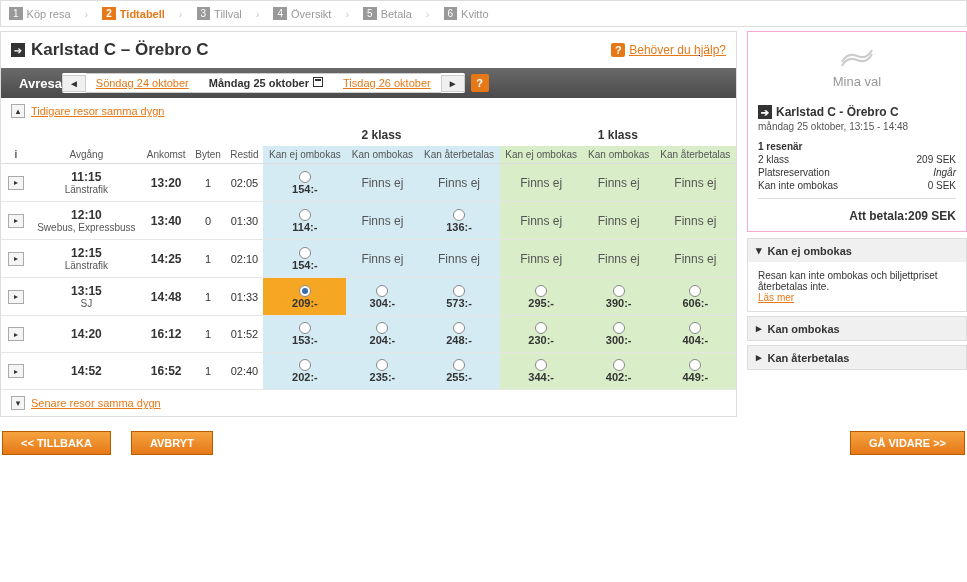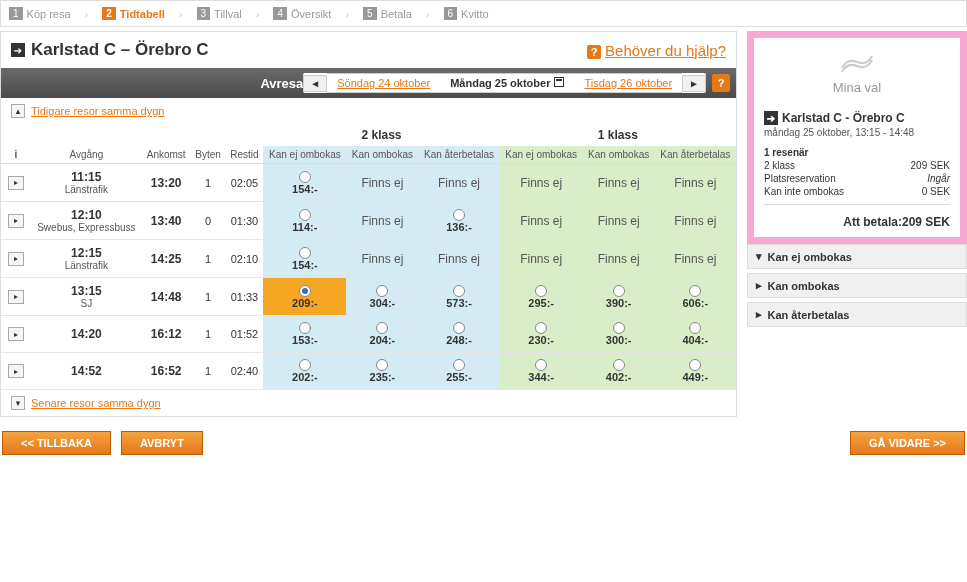--- a/index.html
+++ b/index.html
@@ -9,23 +9,23 @@
 .step.cur{color:#e67817;font-weight:bold}
 .step-num{background:#999;color:#fff;padding:1px 4px;font-size:10px}
 .step.cur .step-num{background:#e67817}
 .step-sep{color:#ccc}
 .wrap{display:flex;gap:10px;margin-top:4px}
 .main{flex:1;border:1px solid #ddd}
 .side{width:220px}
 .hdr{padding:8px 10px;display:flex;align-items:center;justify-content:space-between}
 .hdr-l{display:flex;align-items:center;gap:6px}
 .route{font-size:17px;font-weight:bold}
-.help{color:#e67817;text-decoration:underline;font-size:15px}
+.help{color:#e67817;text-decoration:underline;font-size:12px}
 .help-ic{background:#e67817;color:#fff;width:14px;height:14px;display:inline-flex;align-items:center;justify-content:center;border-radius:2px;font-weight:bold;margin-right:4px}
-.bar{background:linear-gradient(#6a6a6a,#4a4a4a);color:#fff;padding:5px 6px;display:flex;align-items:center;justify-content:flex-end}
+.bar{background:linear-gradient(#6a6a6a,#4a4a4a);color:#fff;padding:5px 18px;display:flex;align-items:center;justify-content:flex-start}
 .bar-t{font-weight:bold;font-size:13px}
 .datenav{display:flex;align-items:center;background:#fff;color:#333;border-radius:2px}
 .dn-btn{background:#f0f0f0;border:1px solid #ccc;padding:2px 6px;cursor:pointer;font-size:10px}
 .dn-d{padding:3px 10px;border-top:1px solid #ccc;border-bottom:1px solid #ccc}
 .dn-d.lnk{color:#e67817;text-decoration:underline}
 .dn-d.cur{font-weight:bold;color:#333}
 .qb{background:#e67817;color:#fff;width:18px;height:18px;display:flex;align-items:center;justify-content:center;margin-left:6px;border-radius:2px;font-weight:bold}
 .earlier,.later{padding:6px 10px;display:flex;align-items:center;gap:6px}
 .earlier a,.later a{color:#e67817;text-decoration:underline}
 .chev{border:1px solid #aaa;background:#f5f5f5;width:14px;height:14px;display:flex;align-items:center;justify-content:center;font-size:9px}
@@ -40,36 +40,36 @@
 .times b{font-size:12px}
 .op{font-size:10px;color:#555;display:block}
 .c2{background:#d4ebf4}
 .c1{background:#d9eec8}
 .sel{background:#f5a623!important}
 .pc{display:flex;flex-direction:column;align-items:center;gap:0}
 .rad{width:12px;height:12px;border:1px solid #888;border-radius:50%;background:#fff;display:inline-flex;align-items:center;justify-content:center}
 .rad.on::after{content:"";width:6px;height:6px;background:#3a6ea5;border-radius:50%}
 .pr{font-weight:bold;font-size:11px}
 .ne{font-size:12px;color:#555}
-.panel{border:7px solid #f9a8d4;background:#fff}
+.panel{border:1px solid #f9a8d4;margin-bottom:6px;background:#fff}
 .logo{text-align:center;padding:12px 0 4px;color:#bbb}
 .logo-t{font-size:13px;color:#999;padding-bottom:8px;text-align:center}
 .sum{padding:8px 10px}
 .sum-r{font-weight:bold;font-size:12px;margin-bottom:2px;display:flex;align-items:center;gap:4px}
 .sum-d{font-size:10px;color:#555;margin-bottom:8px}
 .sum-l{display:flex;justify-content:space-between;font-size:10px;padding:1px 0}
 .sum-l.b{font-weight:bold}
 .hr{border-top:1px solid #ddd;margin:6px 0}
 .tot{display:flex;justify-content:flex-end;font-weight:bold;font-size:12px;padding-top:4px}
 .acc{border:1px solid #ddd;margin-bottom:4px}
 .acc-h{background:#f0f0f0;padding:5px 8px;font-size:11px;font-weight:bold;display:flex;align-items:center;gap:6px;cursor:pointer}
 .acc-b{padding:8px 10px;font-size:10px}
 .acc-b a{color:#e67817;text-decoration:underline}
 .btns{display:flex;justify-content:space-between;padding:14px 2px}
-.btns-l{display:flex;gap:10px}
+.btns-l{display:flex;gap:20px}
 .btn{background:linear-gradient(#f5a340,#e67817);border:1px solid #b85c00;color:#fff;font-weight:bold;padding:5px 18px;font-size:11px;cursor:pointer}
 .arr-ic{width:14px;height:14px;background:#333;color:#fff;display:inline-flex;align-items:center;justify-content:center;font-size:10px}
 .ital{font-style:italic}
 .cal-ic{display:inline-block;width:10px;height:10px;border:1px solid #333;margin-left:4px;position:relative}
 .cal-ic::after{content:"";position:absolute;top:1px;left:1px;right:1px;height:2px;background:#333}
 </style>
 </head>
 <body>
 
 <div class="steps">
@@ -392,20 +392,24 @@
             <span>209 SEK</span>
       </div>
     </div>
   </div>
 
   <div class="acc">
     <div class="acc-h">
           <span>▾</span>
           <span>Kan ej ombokas</span>
         </div>
+    <div class="acc-b">
+      <span>Resan kan inte ombokas och biljettpriset återbetalas inte.</span><br>
+      <a href="#">Läs mer</a>
+    </div>
   </div>
   <div class="acc">
     <div class="acc-h">
           <span>▸</span>
           <span>Kan ombokas</span>
         </div>
   </div>
   <div class="acc">
     <div class="acc-h">
           <span>▸</span>

